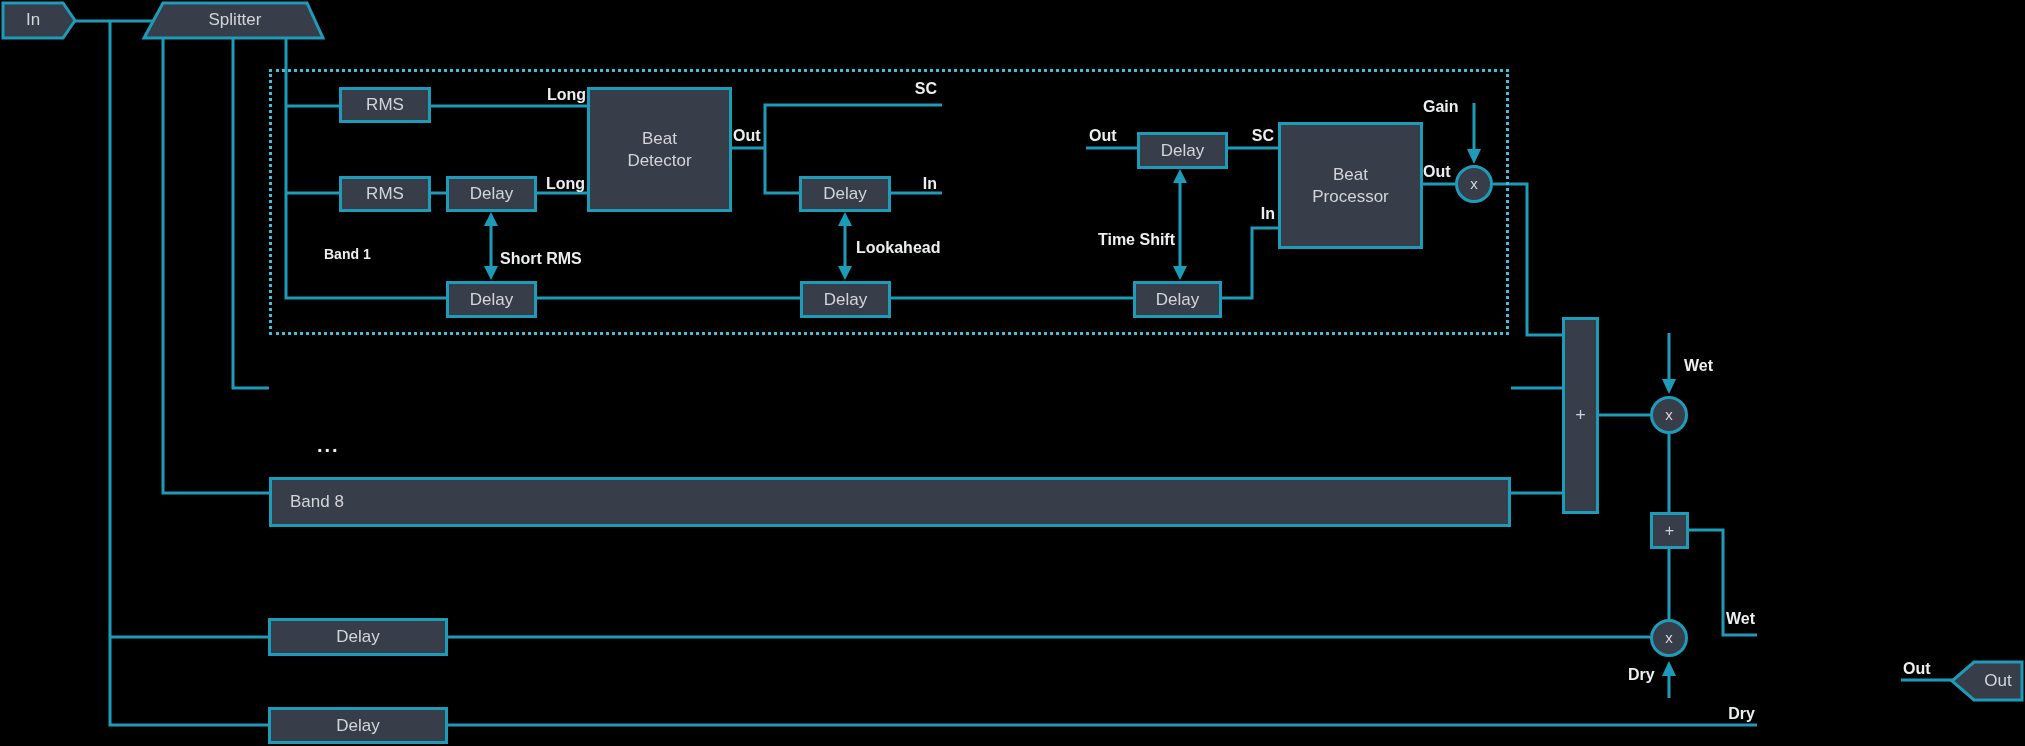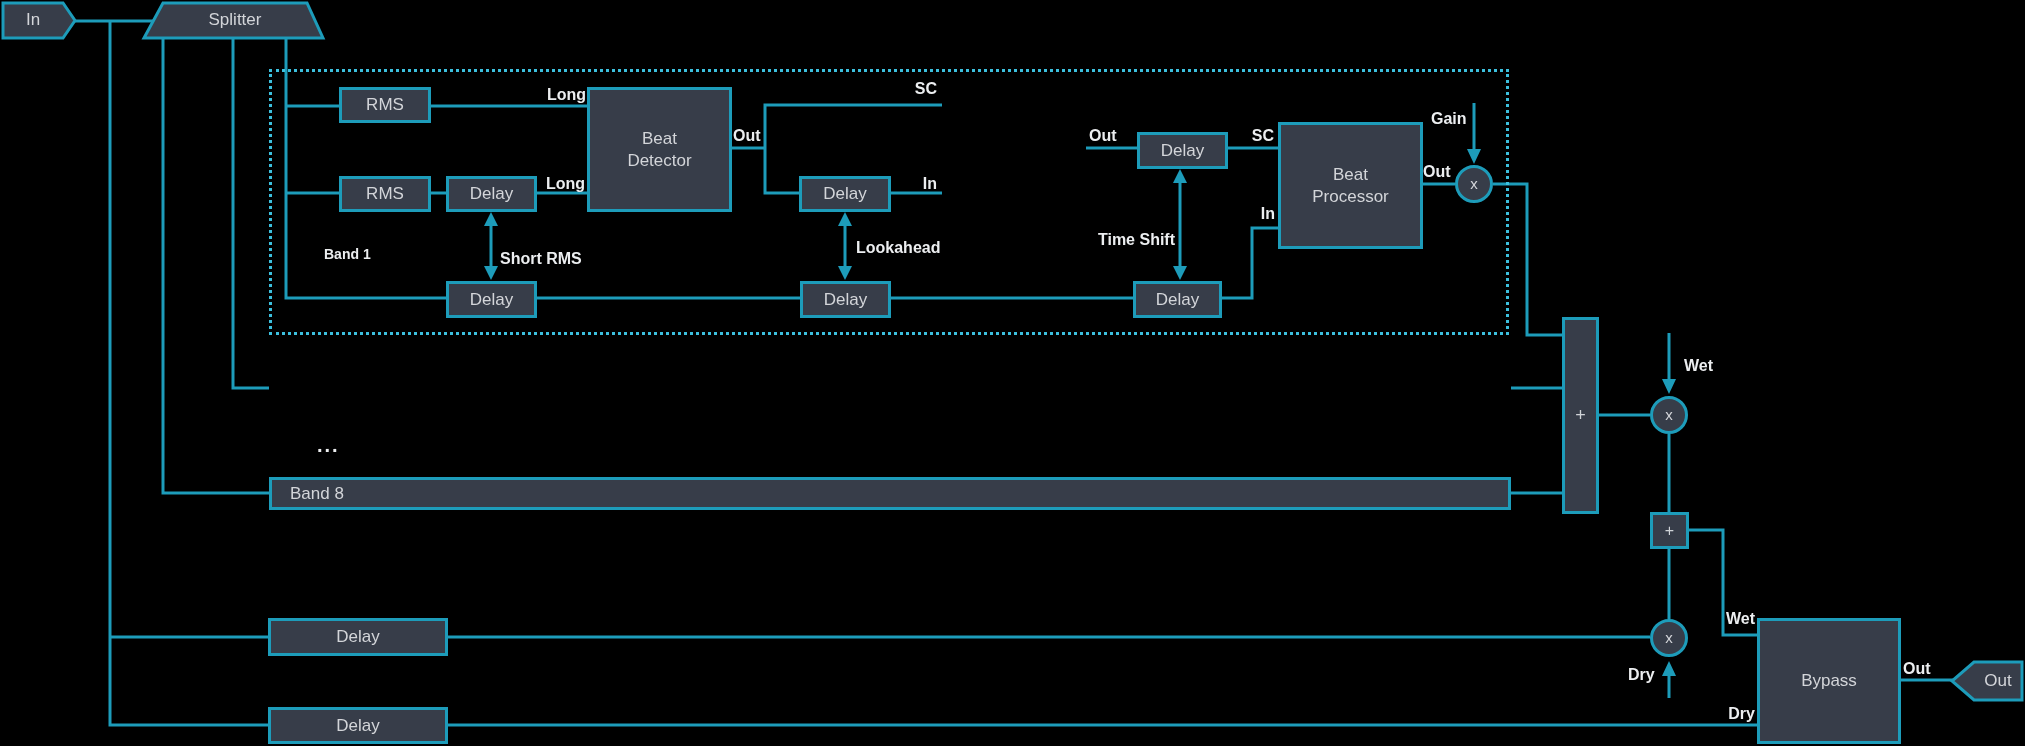--- a/index.html
+++ b/index.html
@@ -118,36 +118,35 @@
 
   <span class="port" style="left:536px;top:86px;width:50px;text-align:right;">Long</span>
   <span class="port" style="left:532px;top:175px;width:53px;text-align:right;">Long</span>
   <span class="port" style="left:733px;top:127px;">Out</span>
   <span class="port" style="left:893px;top:80px;width:44px;text-align:right;">SC</span>
   <span class="port" style="left:893px;top:175px;width:44px;text-align:right;">In</span>
   <span class="port" style="left:1089px;top:127px;">Out</span>
   <span class="port" style="left:1230px;top:127px;width:44px;text-align:right;">SC</span>
   <span class="port" style="left:1233px;top:205px;width:42px;text-align:right;">In</span>
   <span class="port" style="left:1423px;top:163px;">Out</span>
-  <span class="port" style="left:1423px;top:110px;margin-left:8px;">Gain</span>
+  <span class="port" style="left:1423px;top:98px;">Gain</span>
   <span class="port" style="left:500px;top:250px;text-align:right;">Short RMS</span>
   <span class="port" style="left:856px;top:239px;">Lookahead</span>
   <span class="port" style="left:1077px;top:231px;width:98px;text-align:right;">Time Shift</span>
 
   <span class="ellipsis" style="left:317px;top:434px;">...</span>
-  <div class="block band-row" style="left:269px;top:477px;width:1242px;height:33px;">Band 8</div>
+  <div class="block band-row" style="left:269px;top:477px;width:1242px;height:50px;">Band 8</div>
 
   <div class="block plusbar" style="left:1562px;top:317px;width:37px;height:197px;">+</div>
   <div class="block circle" style="left:1650px;top:396px;width:38px;height:38px;">x</div>
   <span class="port" style="left:1684px;top:357px;">Wet</span>
   <div class="block plussq" style="left:1650px;top:512px;width:39px;height:37px;">+</div>
   <div class="block circle" style="left:1650px;top:619px;width:38px;height:38px;">x</div>
   <span class="port" style="left:1628px;top:666px;">Dry</span>
 
   <div class="block" style="left:268px;top:618px;width:180px;height:38px;">Delay</div>
   <div class="block" style="left:268px;top:707px;width:180px;height:37px;">Delay</div>
 
-  <div class="block" style="left:1757px;top:618px;width:144px;height:126px;">Bypass</div>
   <span class="port" style="left:1712px;top:610px;width:43px;text-align:right;">Wet</span>
   <span class="port" style="left:1712px;top:705px;width:43px;text-align:right;">Dry</span>
   <span class="port" style="left:1903px;top:660px;">Out</span>
 
 </div>
 
 </body></html>

